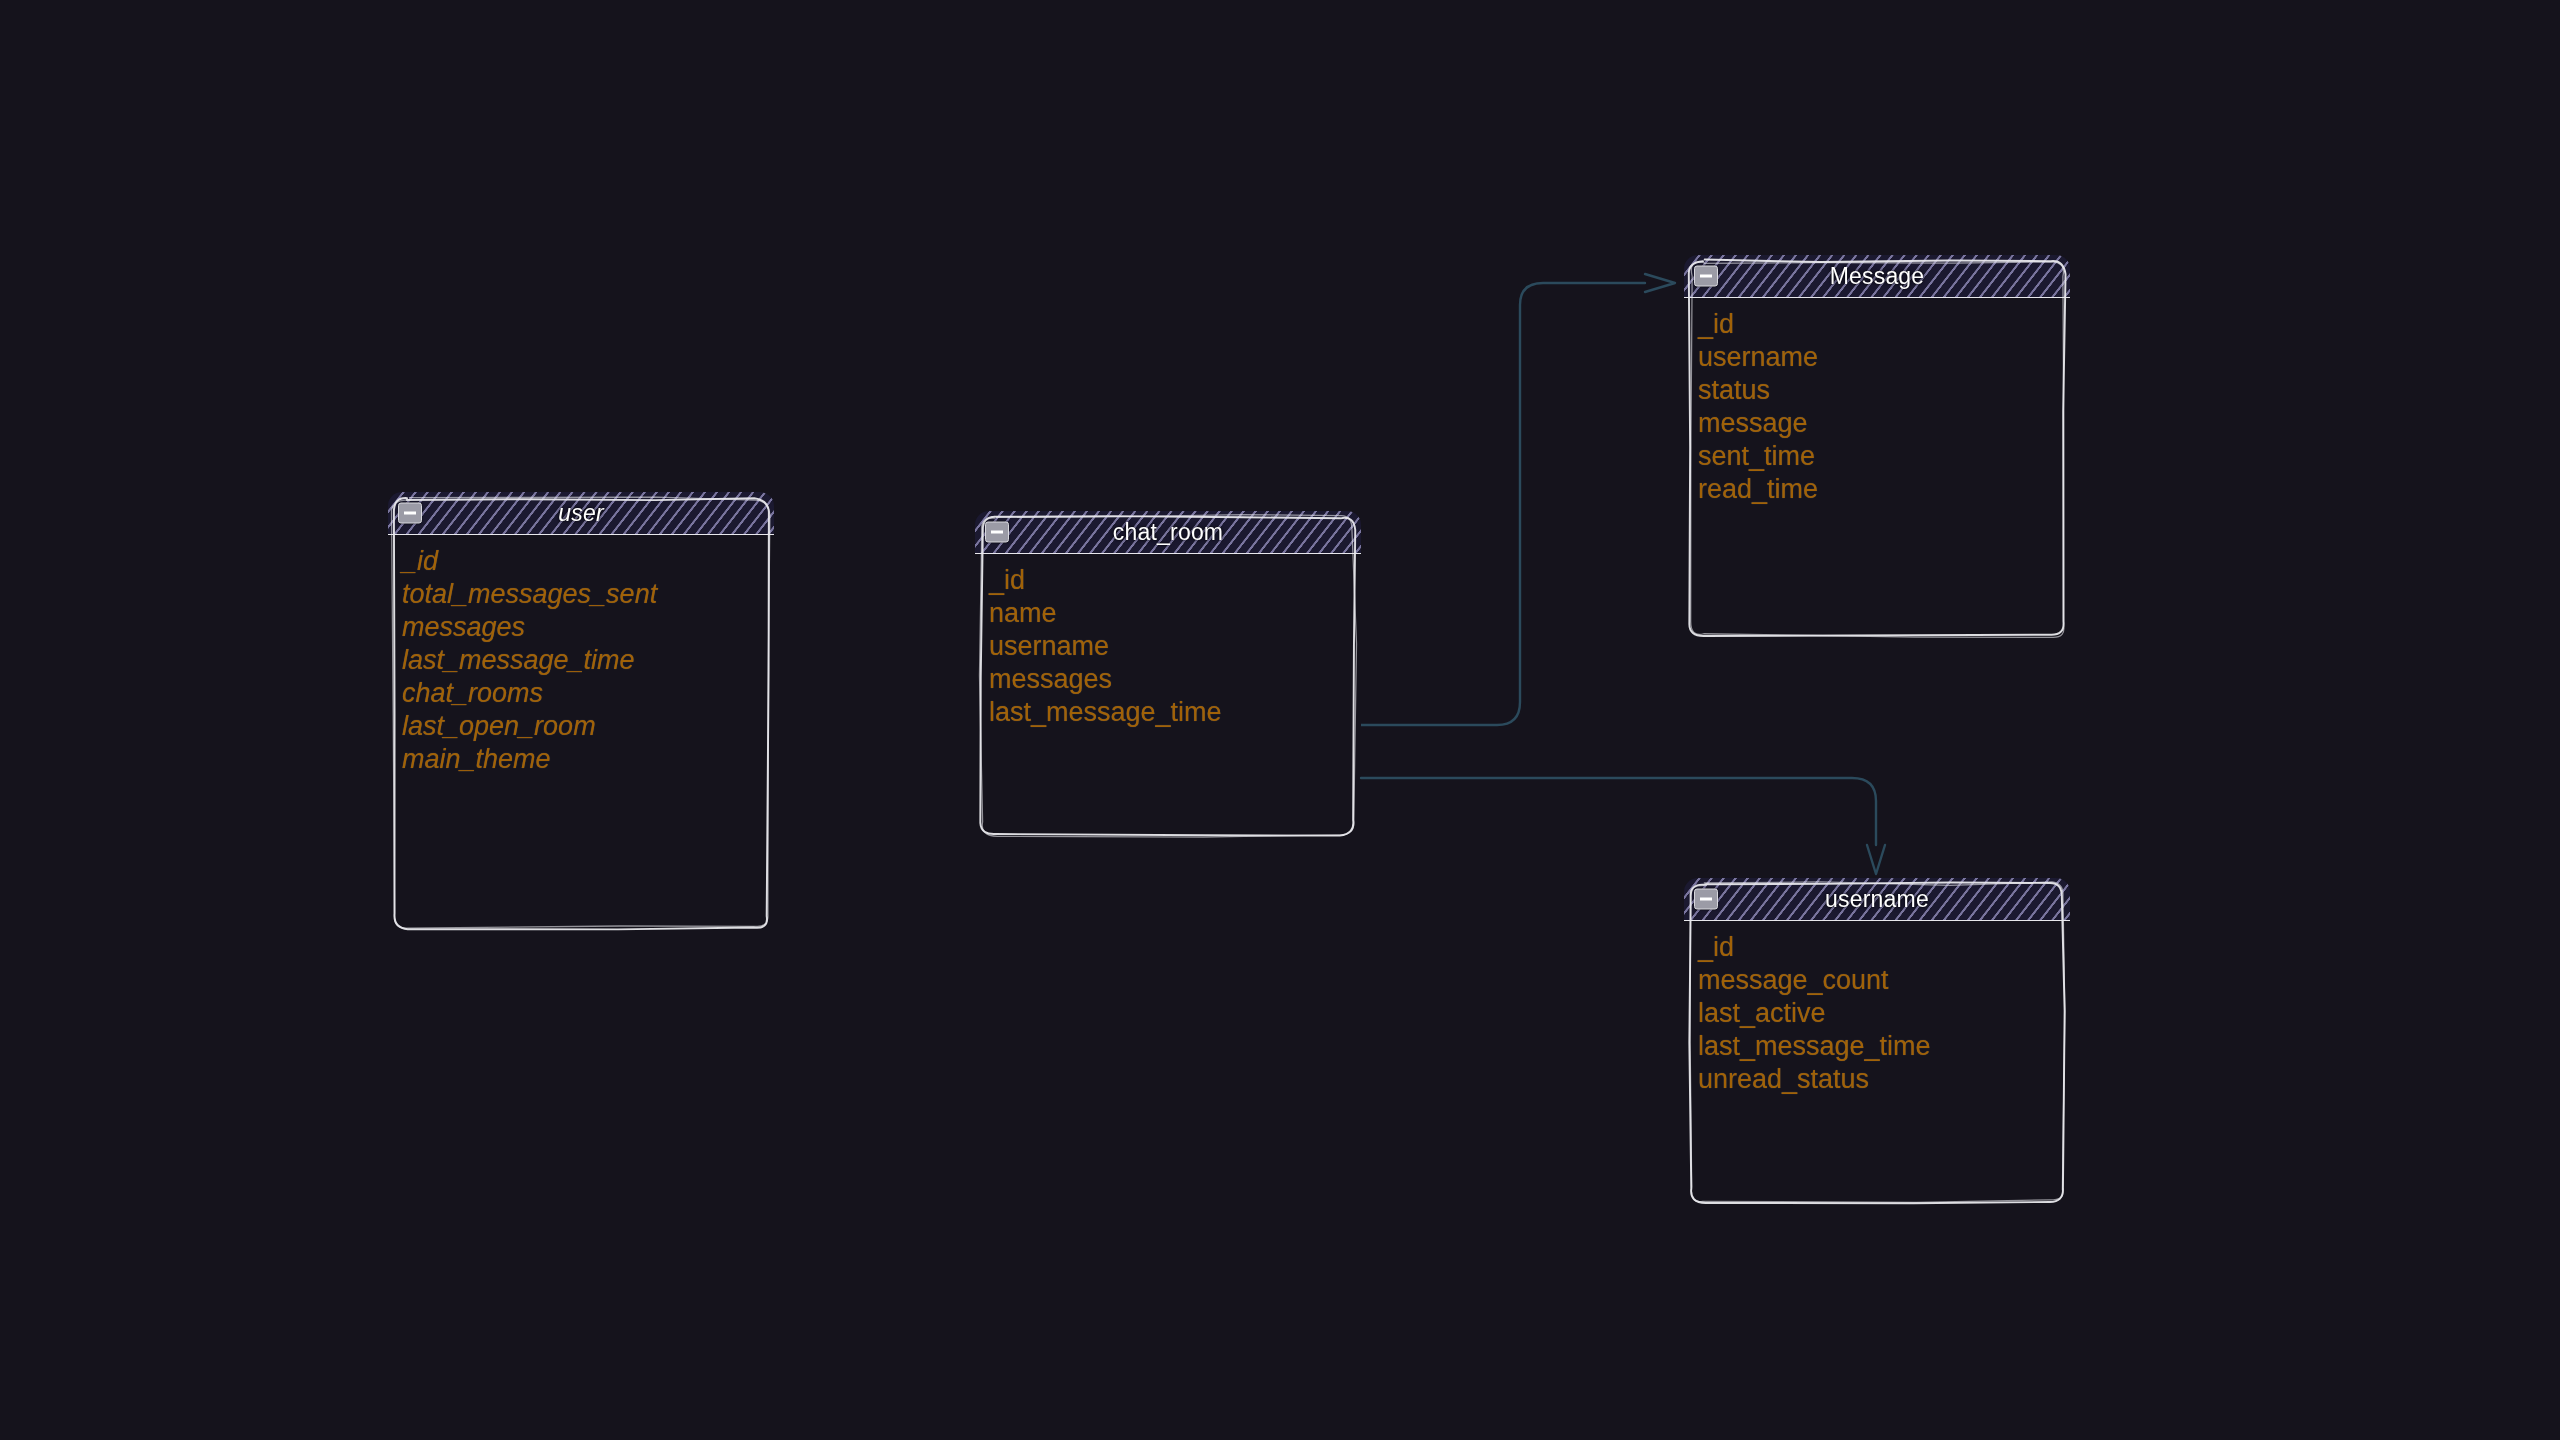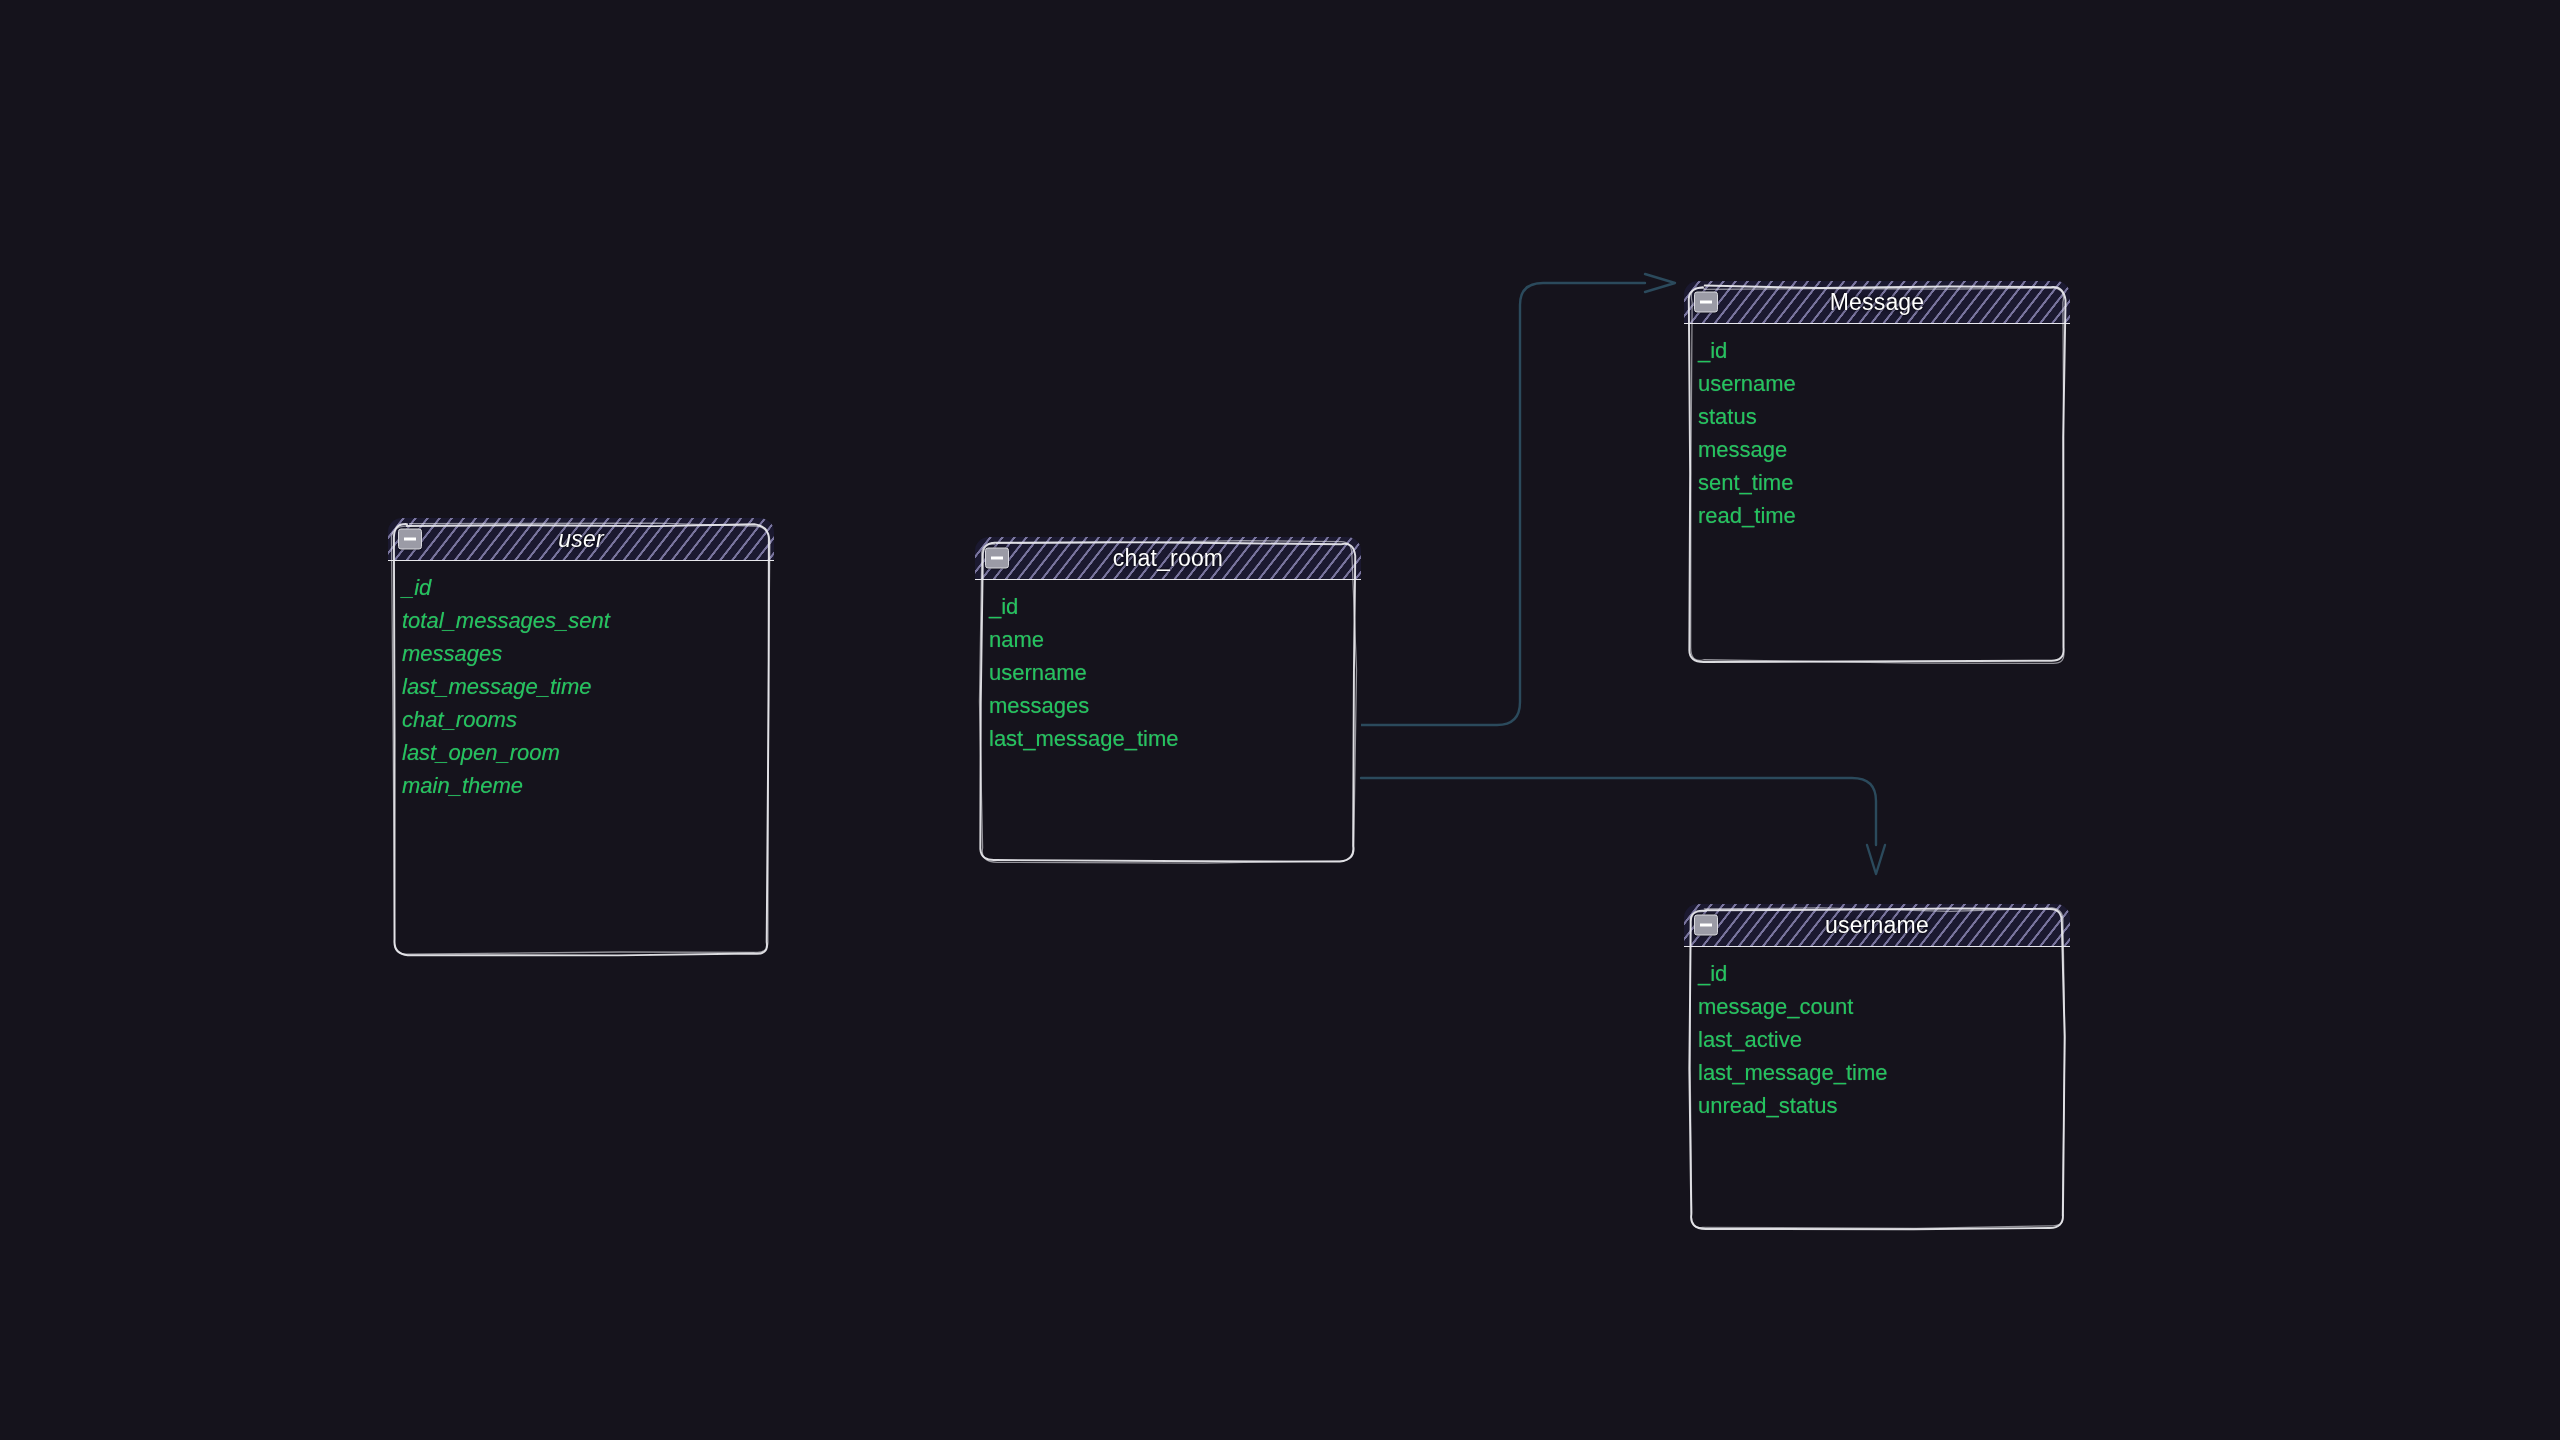--- a/index.html
+++ b/index.html
@@ -27,21 +27,20 @@
     top: 0;
     width: 2560px;
     height: 1440px;
     pointer-events: none;
   }
 
   
   .entity {
     position: absolute;
     box-sizing: border-box;
-    margin-top: 26px;
   }
 
   .entity-frame {
     position: absolute;
     left: 0; top: 0;
     width: 100%;
     height: 100%;
     pointer-events: none;
   }
 
@@ -110,22 +109,22 @@
 
   .entity-body {
     background: #15131c;
     padding: 10px 0 14px 0;
   }
 
   .attr-row {
     height: 33px;
     line-height: 33px;
     padding-left: 14px;
-    color: #22c55e;
-    font-size: 22px;
+    color: #a16207;
+    font-size: 27px;
     white-space: nowrap;
     text-shadow: 0 0 1px rgba(255,255,255,0.25);
   }
 </style>
 </head>
 <body>
 
 <div id="canvas">
 
   <svg id="edges" viewBox="0 0 2560 1440" width="2560" height="1440" xmlns="http://www.w3.org/2000/svg">

